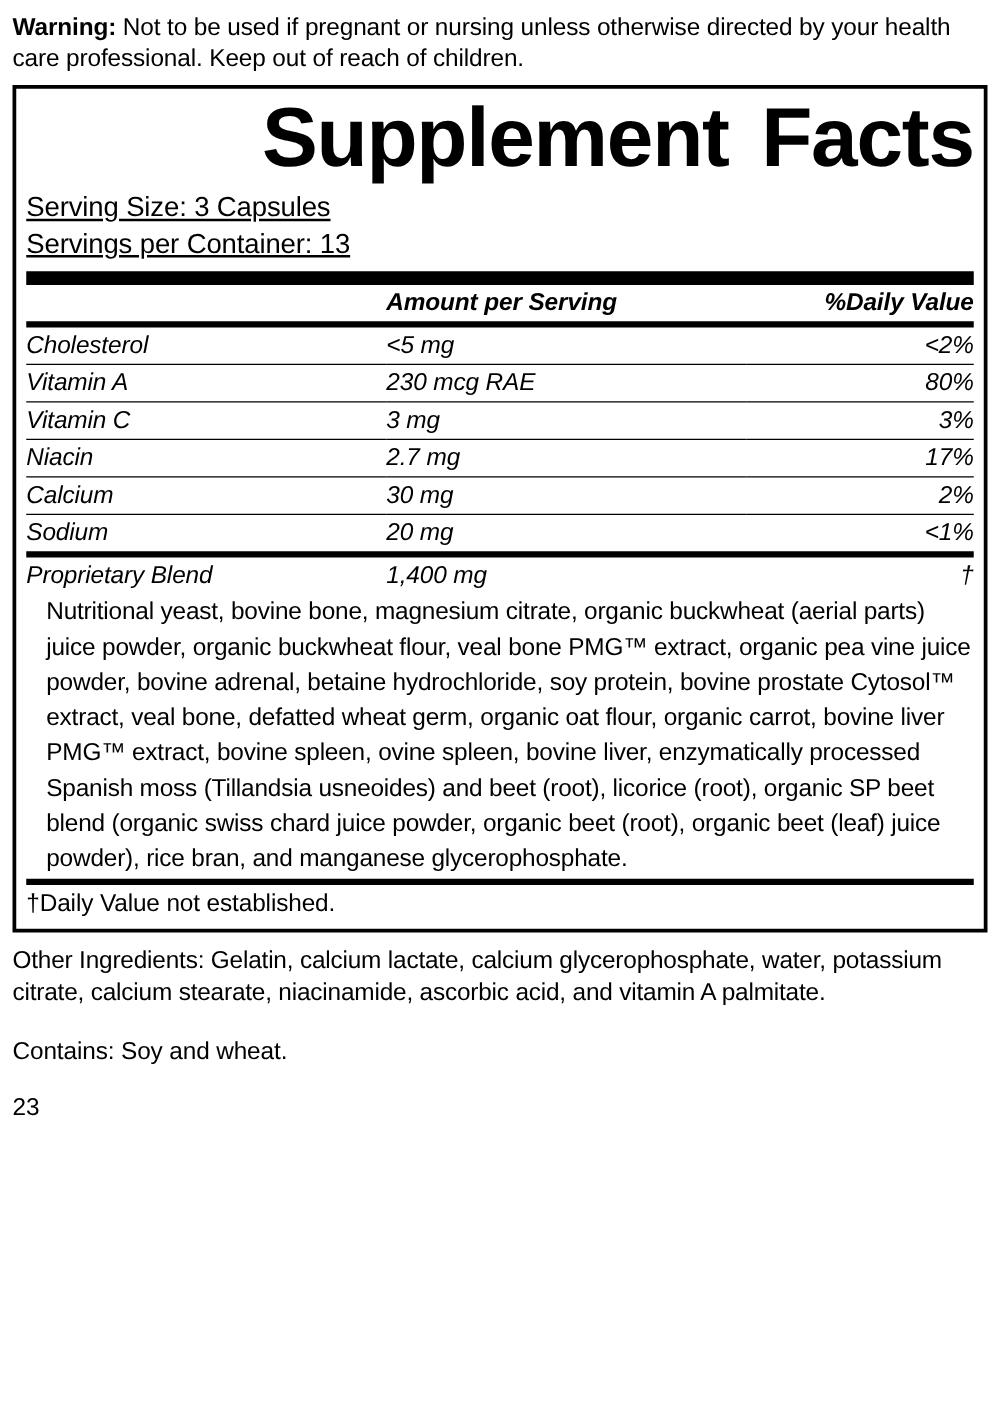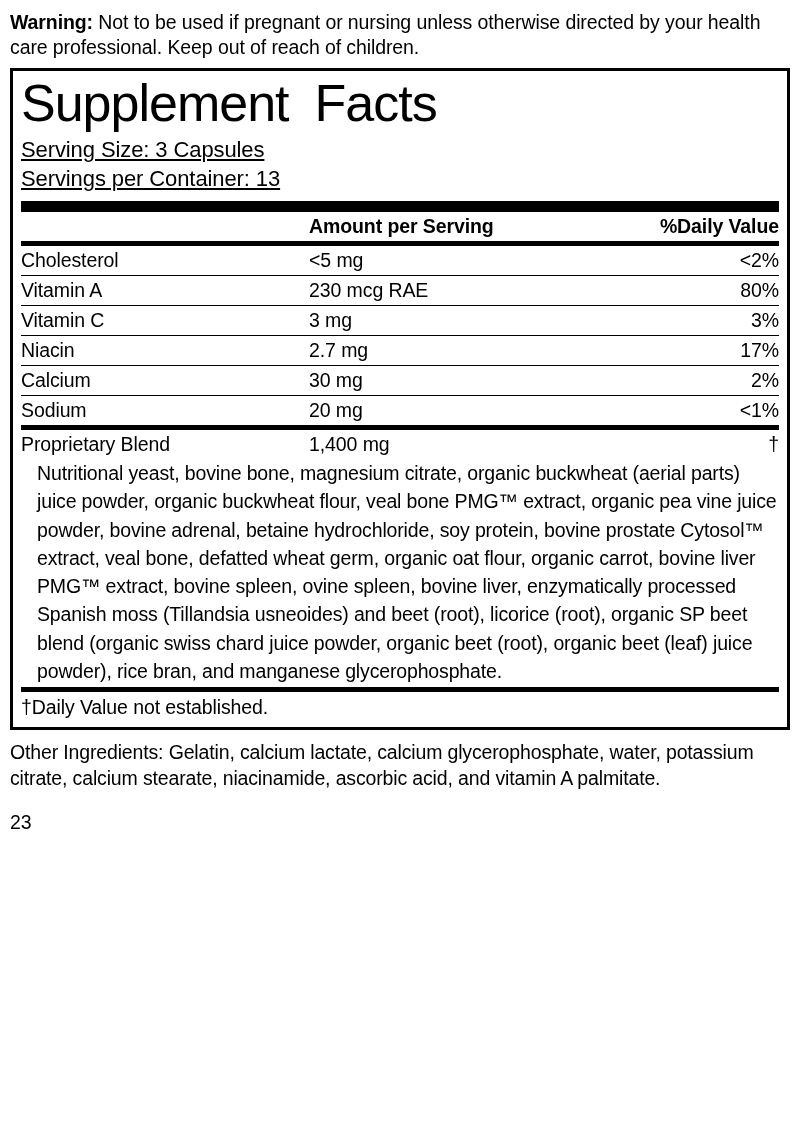--- a/index.html
+++ b/index.html
@@ -33,26 +33,27 @@
     font-weight: bold;
   }
 
   
   .sf-panel {
     border: 3px solid #000;
     box-sizing: border-box;
     padding: 2px 8px 6px 8px;
   }
   .sf-title {
-    font-size: 52px;
-    font-weight: normal;
+    font-size: 67px;
+    font-weight: bold;
     letter-spacing: -1px;
     line-height: 1.08;
     margin: 2px 0 4px 0;
     white-space: nowrap;
+    text-align: right;
   }
   .sf-title .gap {
     display: inline-block;
     width: 26px;
   }
   .serving-line {
     font-size: 22px;
     line-height: 1.33;
     letter-spacing: -0.1px;
     text-decoration: underline;
@@ -71,20 +72,21 @@
 
   table.sf-table {
     width: 100%;
     border-collapse: collapse;
     font-size: 19.5px;
     letter-spacing: -0.1px;
   }
   table.sf-table td, table.sf-table th {
     padding: 3px 0 3px 0;
     vertical-align: baseline;
+    font-style: italic;
   }
   .hdr-row th {
     font-weight: bold;
     font-size: 19.5px;
     padding: 5px 0 6px 0;
   }
   .col-name  { width: 38%; text-align: left; }
   .col-amt   { width: 38%; text-align: left; }
   .col-dv    { width: 24%; text-align: right; }
 
@@ -219,15 +221,16 @@
       </table>
 
     <div class="blend-desc"><span>Nutritional yeast, bovine bone, magnesium citrate, organic buckwheat (aerial parts) juice powder, organic buckwheat flour, veal bone PMG™ extract, organic pea vine juice powder, bovine adrenal, betaine hydrochloride, soy protein, bovine prostate Cytosol™ extract, veal bone, defatted wheat germ, organic oat flour,  organic carrot, bovine liver PMG™ extract, bovine spleen, ovine spleen, bovine liver, enzymatically processed Spanish moss </span><span class="ital">(Tillandsia usneoides)</span><span> and beet (root), licorice (root), organic SP beet blend (organic swiss chard juice powder, organic beet (root), organic beet (leaf) juice powder), rice bran, and manganese glycerophosphate.</span></div>
 
     <div class="rule-med"></div>
 
     <div class="dv-note">†Daily Value not established.</div>
   </div>
 
   <p class="other-ing">Other Ingredients: Gelatin, calcium lactate, calcium glycerophosphate, water, potassium citrate, calcium stearate, niacinamide, ascorbic acid, and vitamin A palmitate.</p>
+  <p class="contains">Contains: Soy and wheat.</p>
   <p class="page-num">23</p>
 
 </div>
 
 </body></html>

